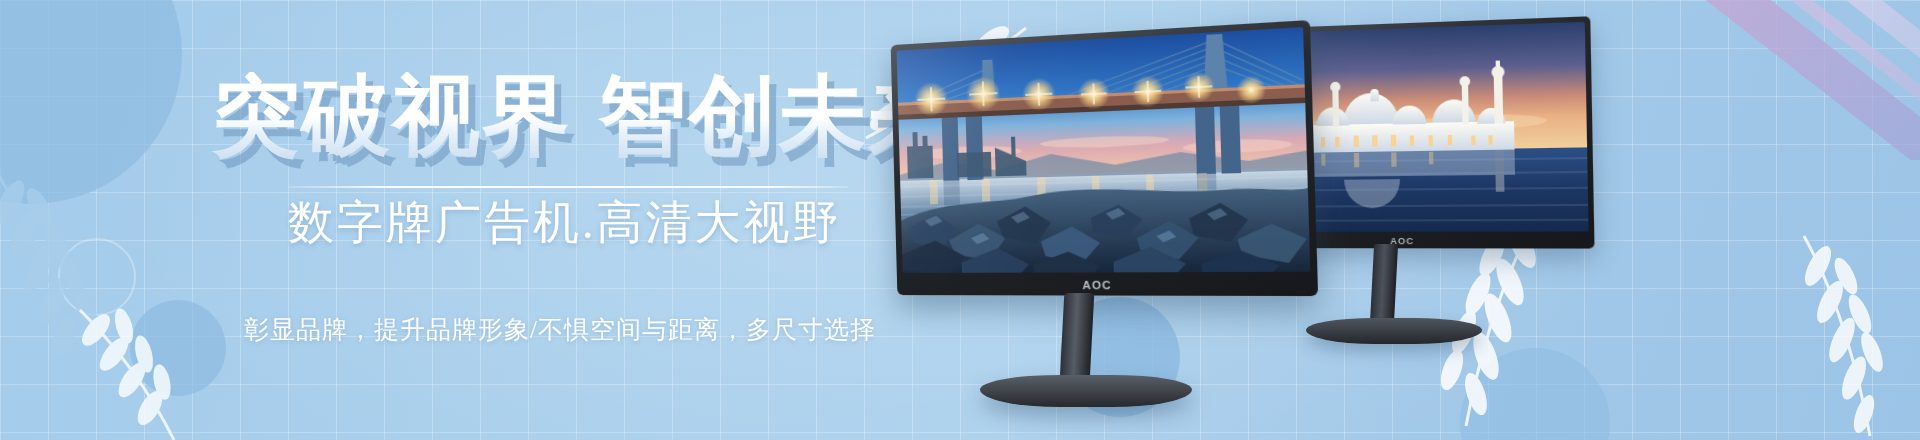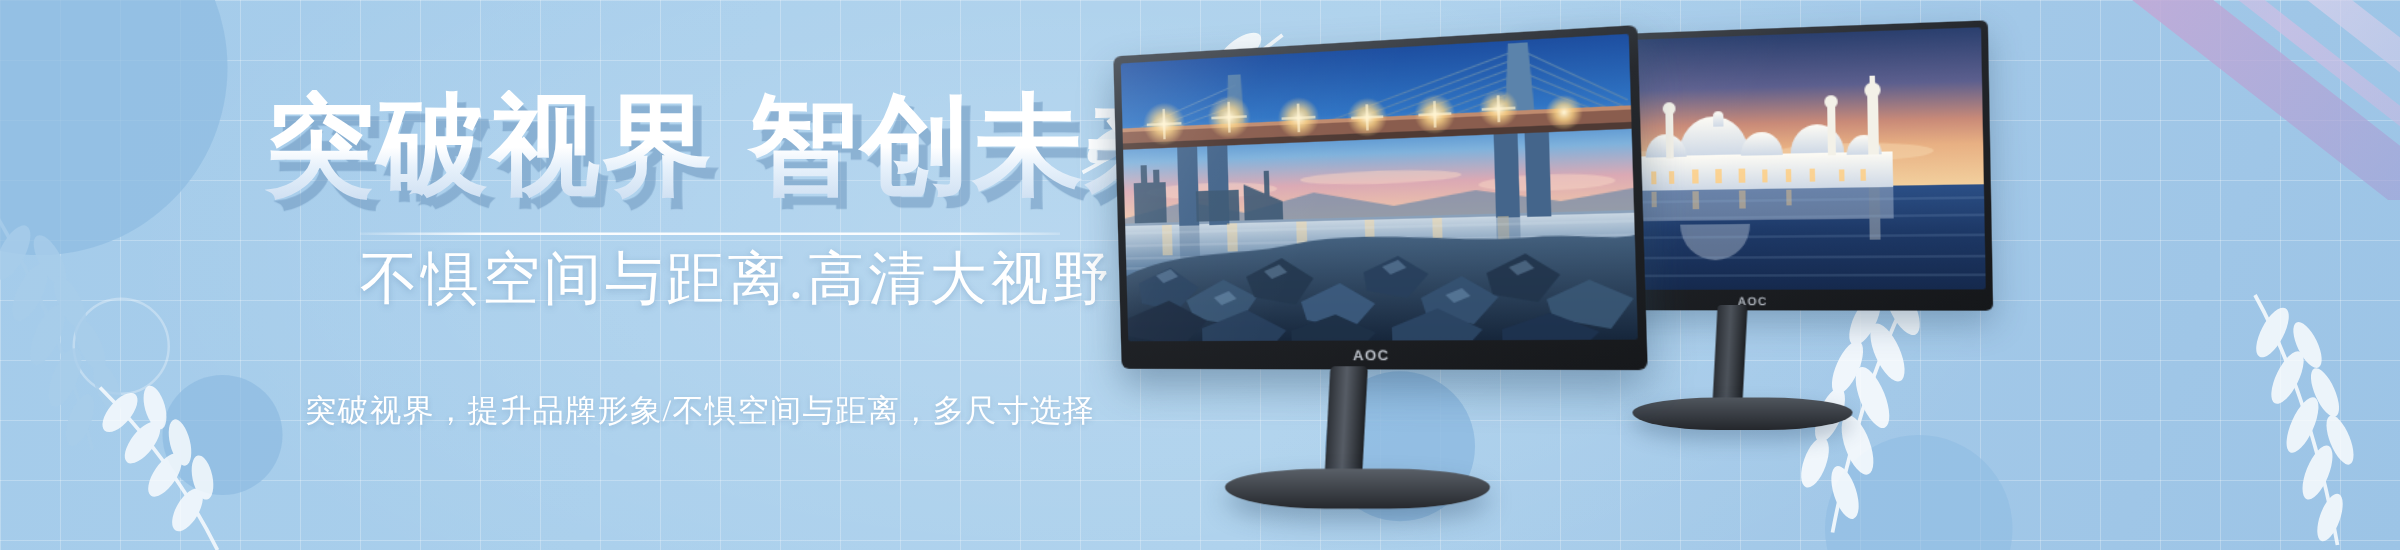--- a/index.html
+++ b/index.html
@@ -241,22 +241,22 @@
         <ellipse cx="64" cy="44" rx="8" ry="20" transform="rotate(-26 64 44)"></ellipse>
         <ellipse cx="78" cy="82" rx="8" ry="21" transform="rotate(-24 78 82)"></ellipse>
         <ellipse cx="90" cy="120" rx="8" ry="21" transform="rotate(-22 90 120)"></ellipse>
       </g>
     </svg>
   </div>
 
   <div class="copy">
     <div class="headline">突破视界 智创未来</div>
     <div class="rule"></div>
-    <div class="subhead">不惧空间与距离.高清大视野</div>
-    <div class="tagline">突破视界，提升品牌形象/不惧空间与距离，多尺寸选择</div>
+    <div class="subhead">数字牌广告机.高清大视野</div>
+    <div class="tagline">彰显品牌，提升品牌形象/不惧空间与距离，多尺寸选择</div>
   </div>
 
   <div class="monitors">
 
     <div class="mon mon-back">
       <div class="bezel">
         <div class="screen">
           <svg width="100%" height="100%" viewBox="0 0 346 197" preserveAspectRatio="none">
             <defs>
               <linearGradient id="skyM" x1="0" y1="0" x2="0" y2="1">

